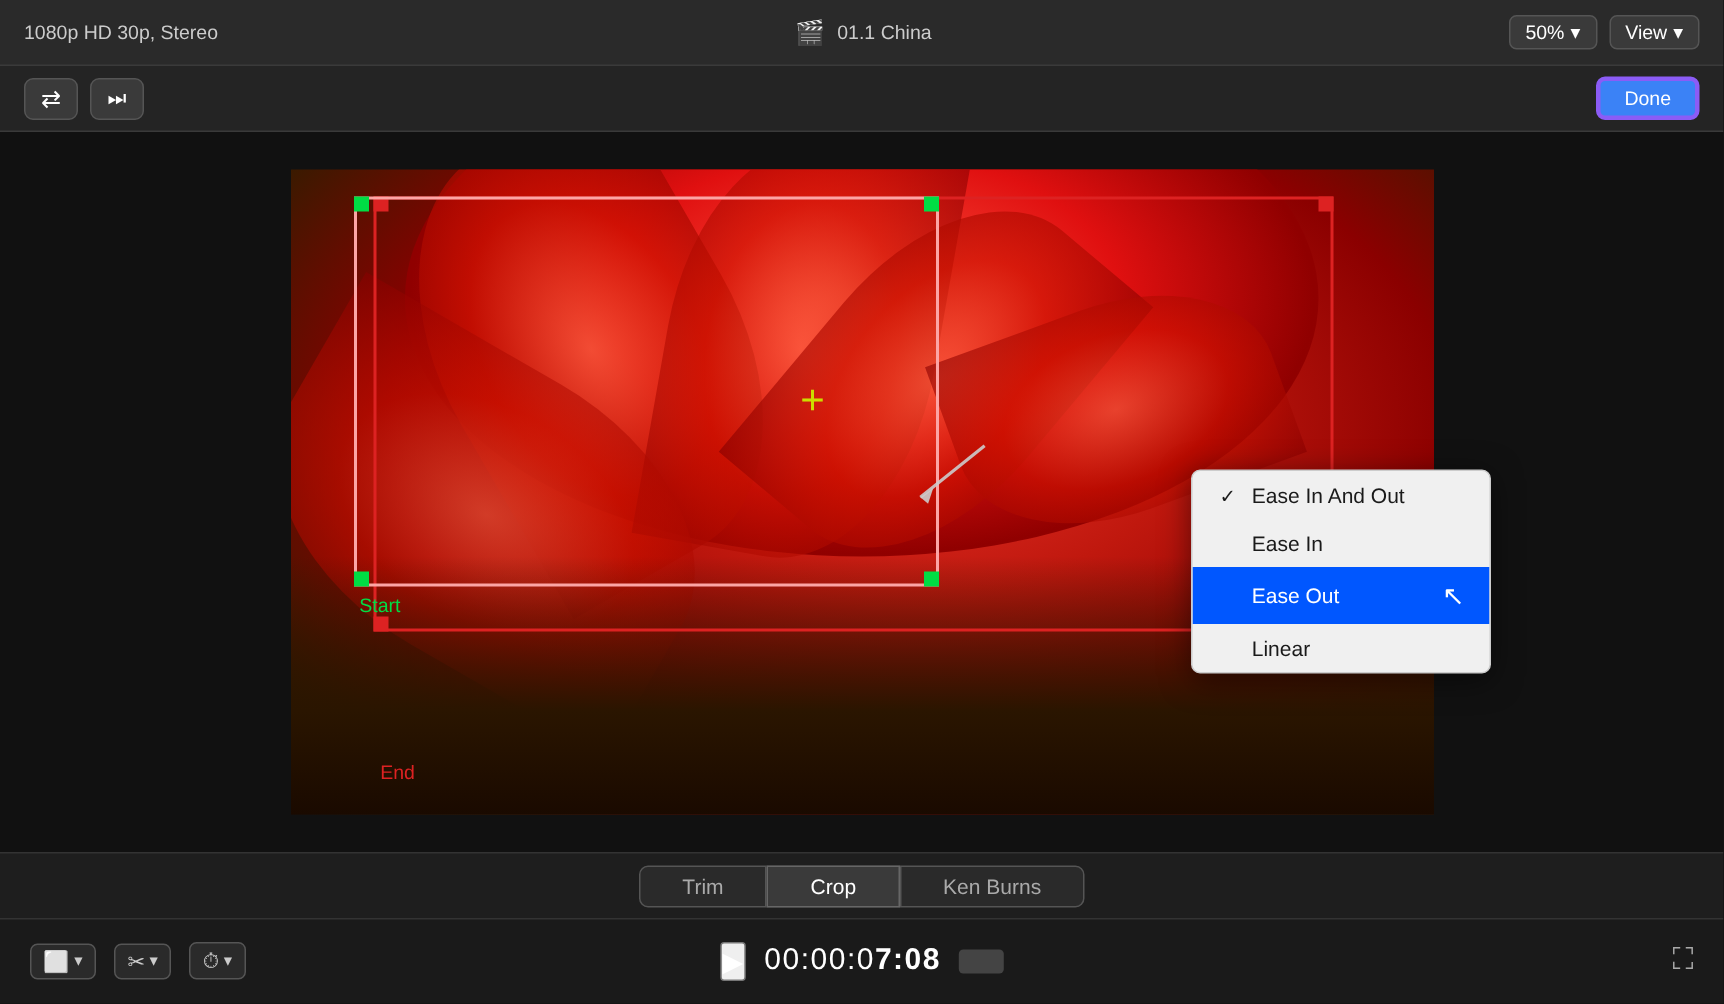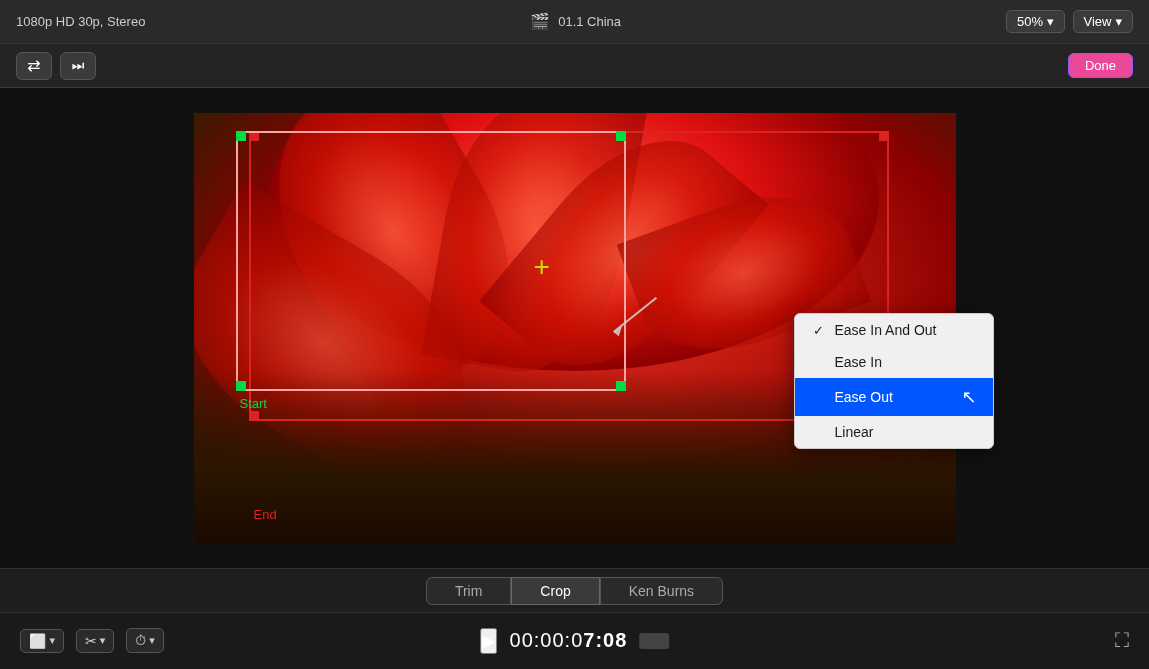--- a/index.html
+++ b/index.html
@@ -88,22 +88,22 @@
       color: #fff;
       font-size: 14px;
       width: 36px;
       height: 28px;
       cursor: pointer;
       display: flex;
       align-items: center;
       justify-content: center;
     }
     .done-btn {
-      background: #ec4899;
-      border: 1px solid #8b5cf6;
+      background: #3b82f6;
+      border: 3px solid #8b5cf6;
       border-radius: 6px;
       color: #fff;
       font-size: 13px;
       padding: 4px 16px;
       cursor: pointer;
       font-weight: 500;
     }
 
     
     .viewer {

